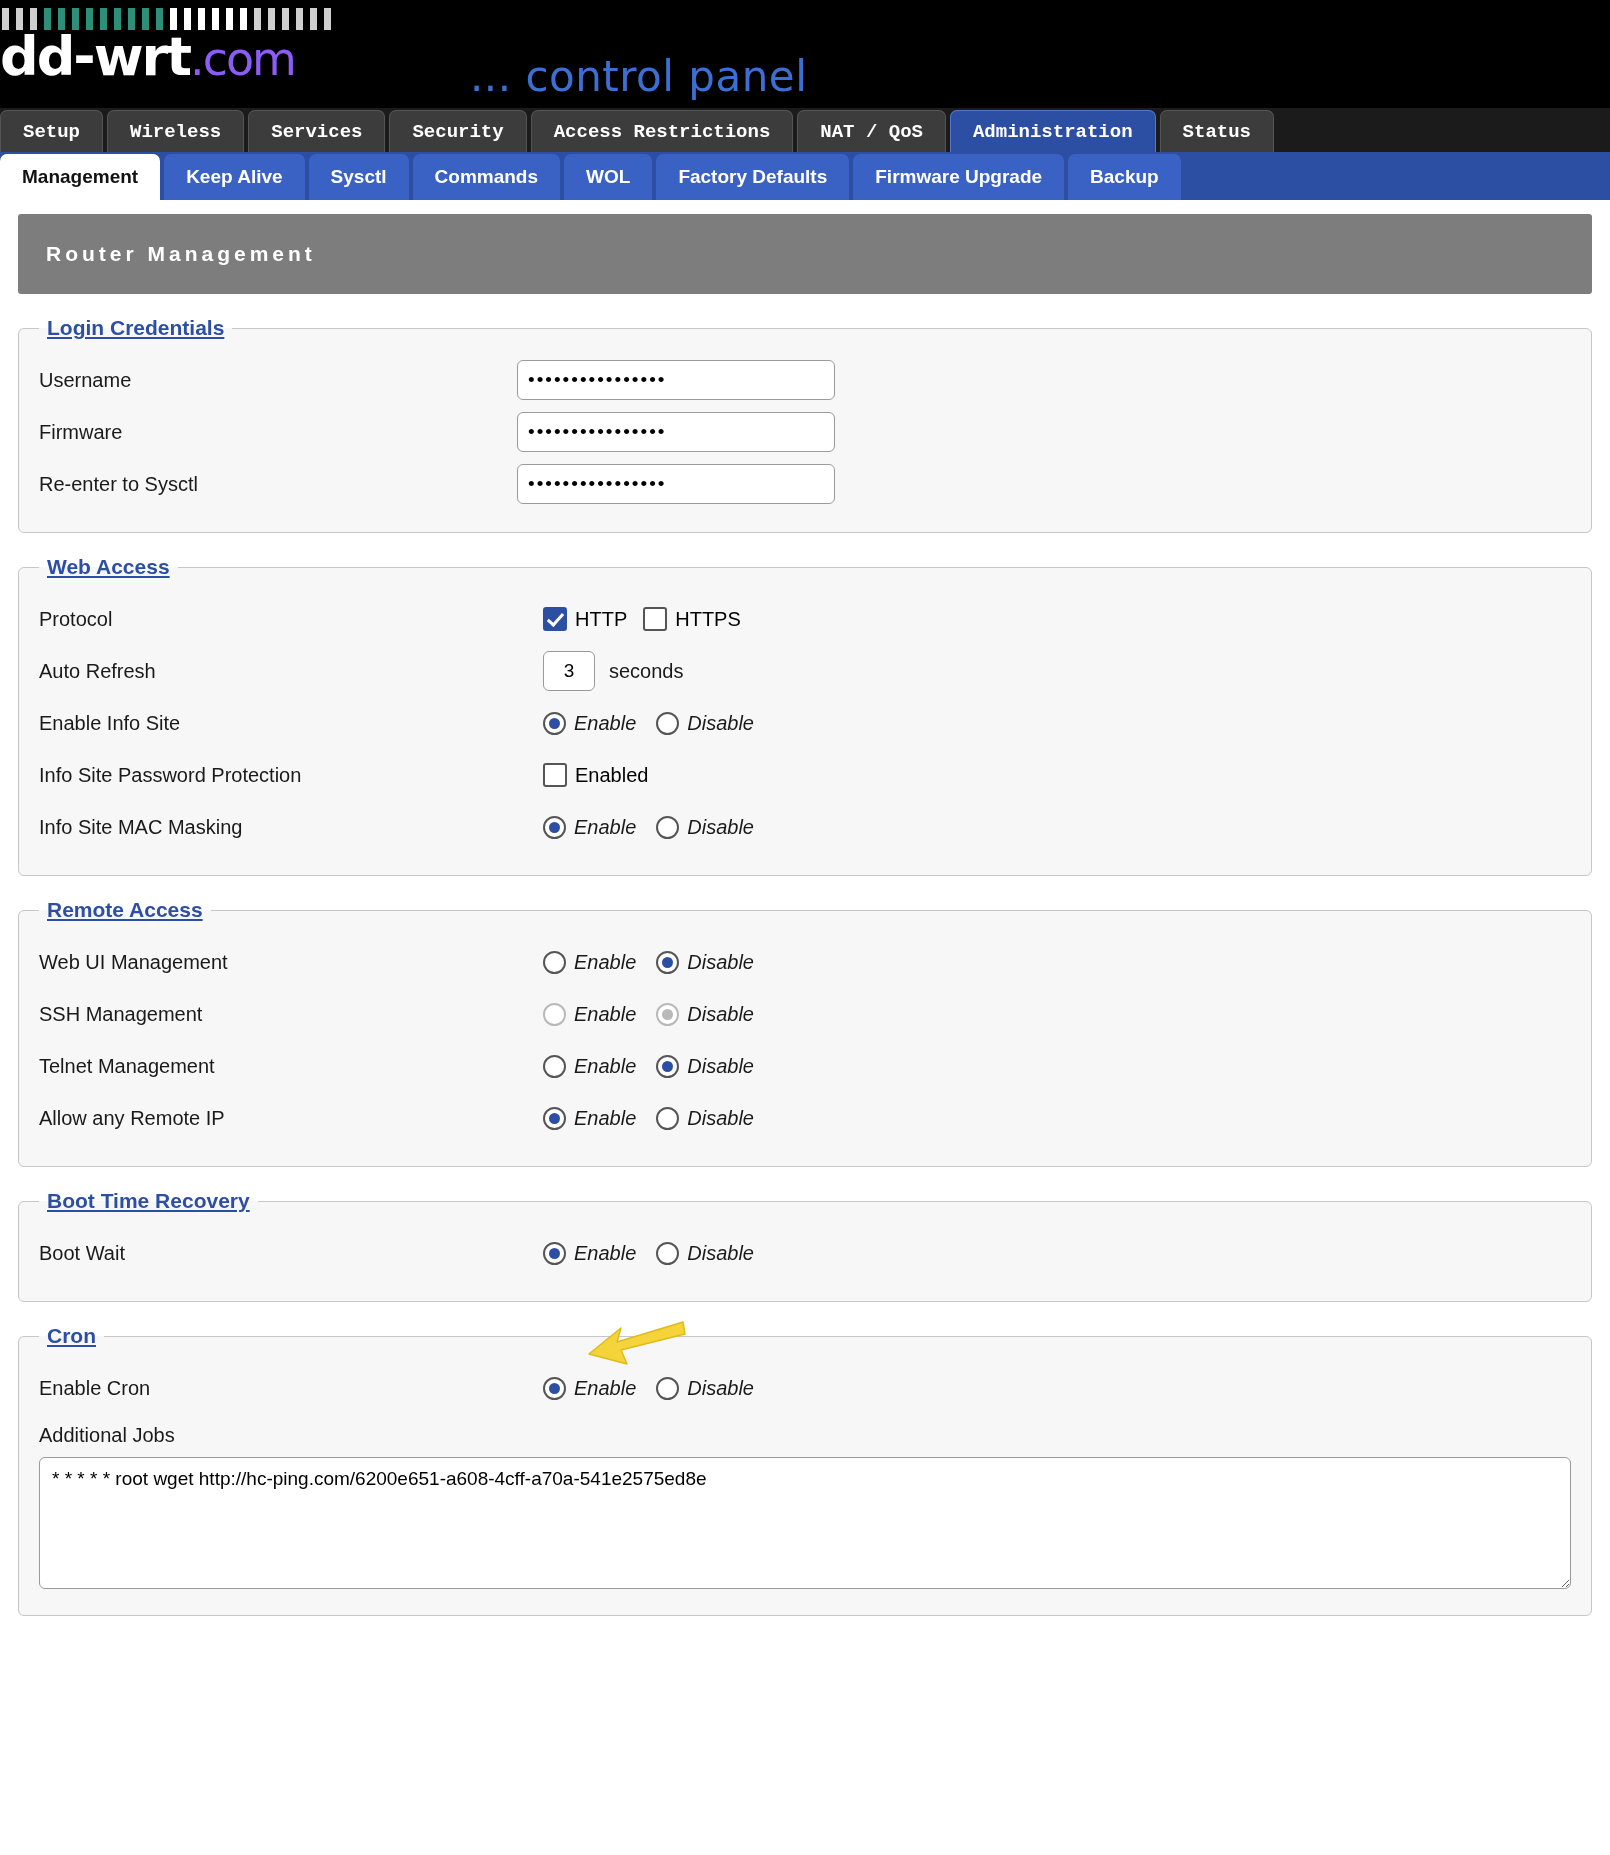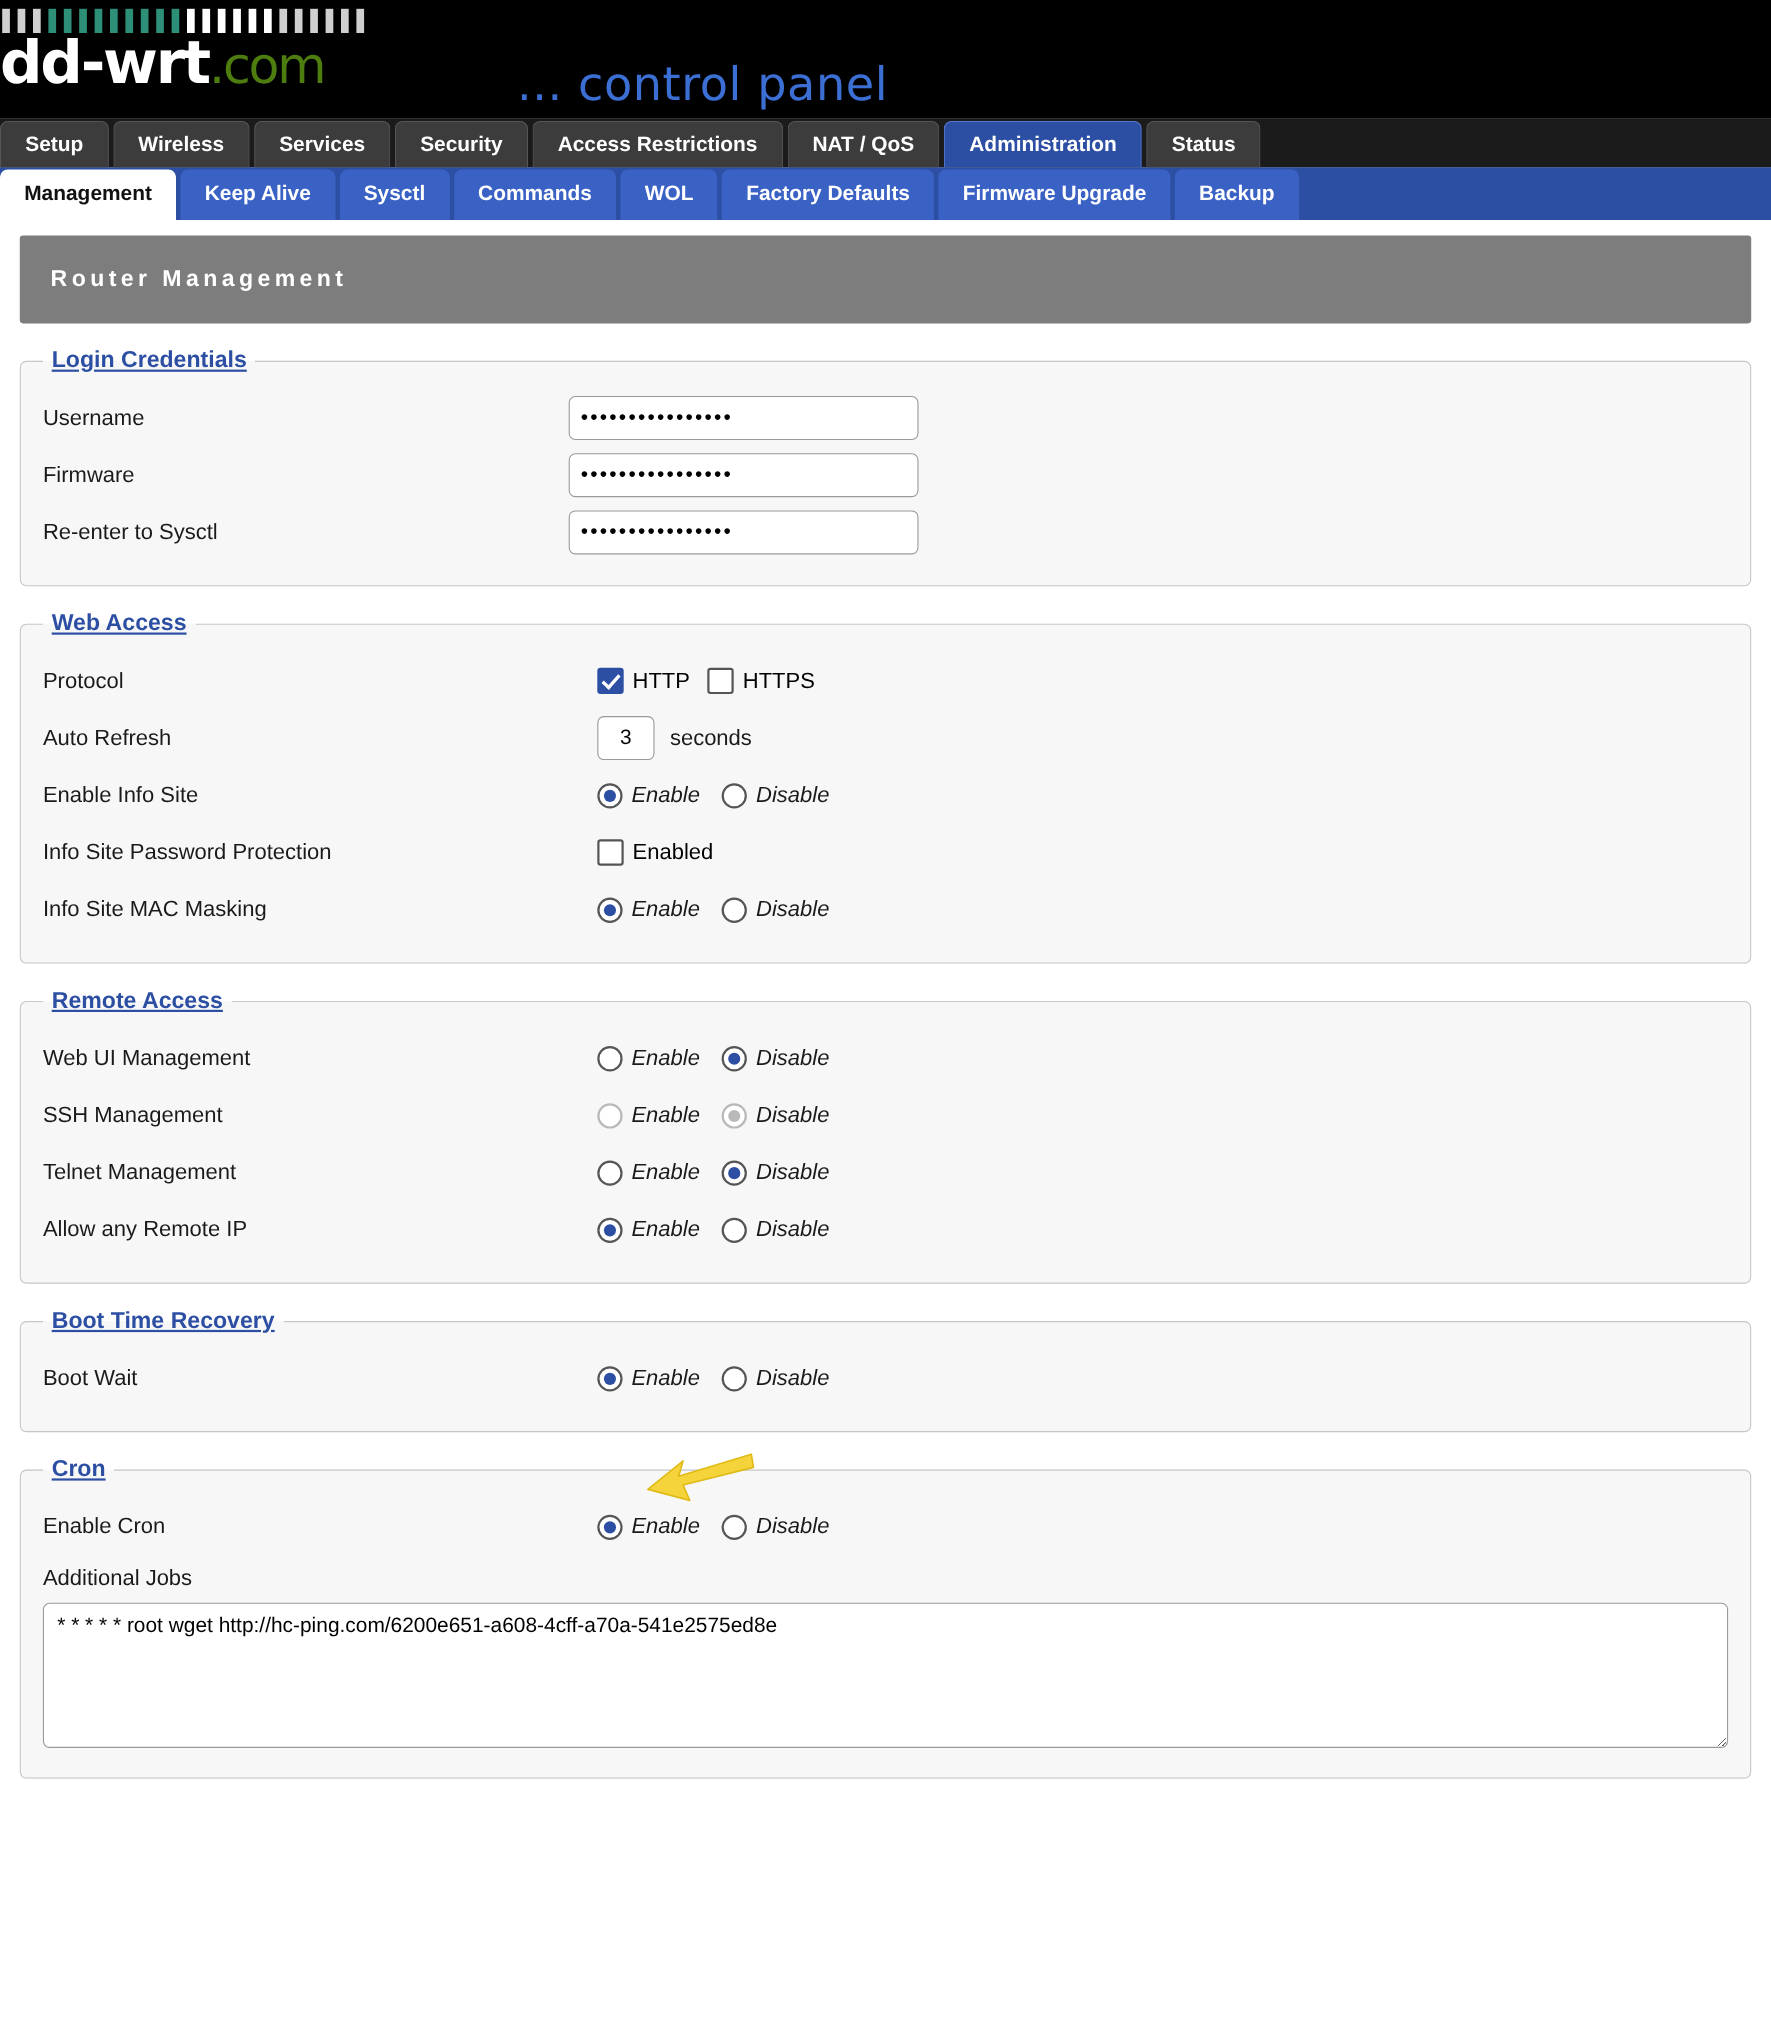--- a/index.html
+++ b/index.html
@@ -31,39 +31,40 @@
   .logo {
     position: absolute;
     top: 30px; left: 0px;
     font-family: "DejaVu Sans", sans-serif;
     font-size: 54px;
     font-weight: bold;
     letter-spacing: -2px;
     color: #ffffff;
     line-height: 1;
   }
-  .logo .com { color: #4d7c0f; font-weight: normal; font-size: 46px; }
+  .logo .com { color: #8b5cf6; font-weight: normal; font-size: 46px; }
   .panel-title {
     position: absolute;
     left: 470px;
     top: 52px;
     color: #3b6fd4;
     font-size: 42px;
     font-family: "DejaVu Sans", sans-serif;
     letter-spacing: 0.5px;
   }
 
   
   .navbar {
     background: #1b1b1b;
     height: 44px;
     position: relative;
     padding-left: 0px;
     display: flex;
     align-items: flex-end;
+    font-family: Liberation Mono, monospace;
   }
   .navtab {
     height: 42px;
     display: flex;
     align-items: center;
     padding: 0 22px;
     margin-right: 4px;
     background: #3c3c3c;
     color: #ffffff;
     font-size: 19px;

